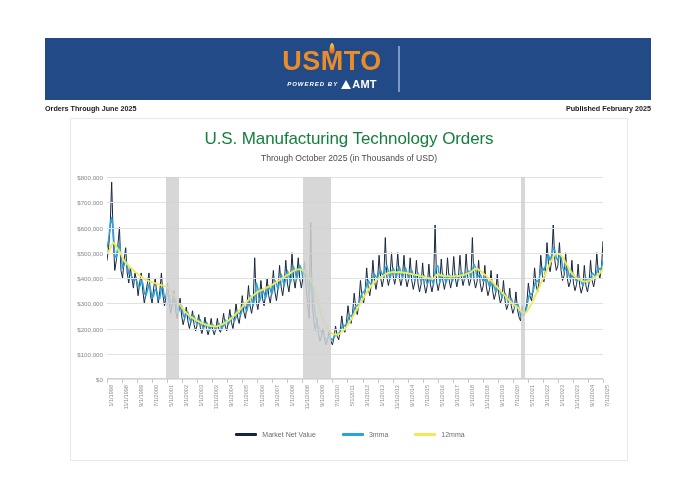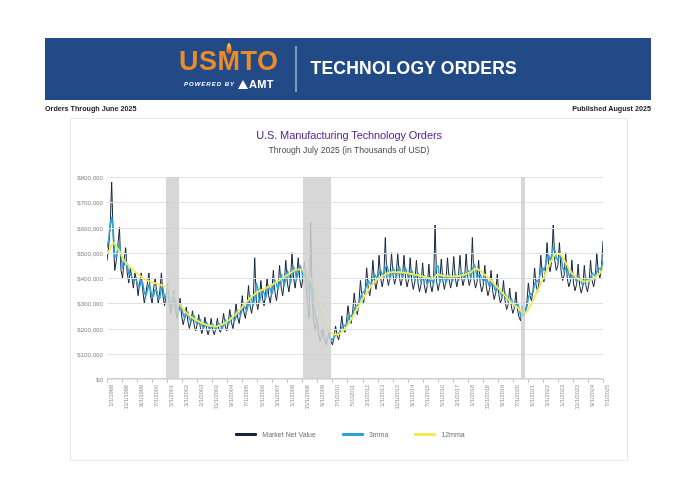--- a/index.html
+++ b/index.html
@@ -125,22 +125,22 @@
   .card {
     position: absolute;
     left: 70px; top: 118px;
     width: 558px; height: 343px;
     background: #ffffff;
     border: 1px solid #e8e8e8;
     box-shadow: 0 0 0 0 rgba(0,0,0,0);
   }
   .card-titles { text-align: center; padding-top: 10px; }
   .chart-title {
-    font-size: 11px;
-    color: #4c1d95;
+    font-size: 17px;
+    color: #15803d;
     font-weight: normal;
     letter-spacing: -0.1px;
   }
   .chart-subtitle {
     font-size: 8.6px;
     color: #4a4a4a;
     margin-top: 4px;
   }
 
   
@@ -251,34 +251,33 @@
         <div class="logo-sub">
           <span class="pw">POWERED BY</span>
           <span class="amt">
             <span class="amt-tri"></span>
             <span>AMT</span>
           </span>
         </div>
       </div>
       <div class="hdr-divider"></div>
       <div class="hdr-title">
-        <div>TECHNOLOGY ORDERS</div>
       </div>
     </div>
   </div>
 
   <div class="subhdr">
     <span>Orders Through June 2025</span>
-    <span>Published August 2025</span>
+    <span>Published February 2025</span>
   </div>
 
   <div class="card">
     <div class="card-titles">
       <div class="chart-title">U.S. Manufacturing Technology Orders</div>
-      <div class="chart-subtitle">Through July 2025 (in Thousands of USD)</div>
+      <div class="chart-subtitle">Through October 2025 (in Thousands of USD)</div>
     </div>
 
     <div class="plot-wrap">
       <div class="yaxis-labels" id="yaxis-labels">
           <div class="ylab" style="top: 208px;">$0</div>
           <div class="ylab" style="top: 182.75px;">$100,000</div>
           <div class="ylab" style="top: 157.5px;">$200,000</div>
           <div class="ylab" style="top: 132.25px;">$300,000</div>
           <div class="ylab" style="top: 107px;">$400,000</div>
           <div class="ylab" style="top: 81.75px;">$500,000</div>

